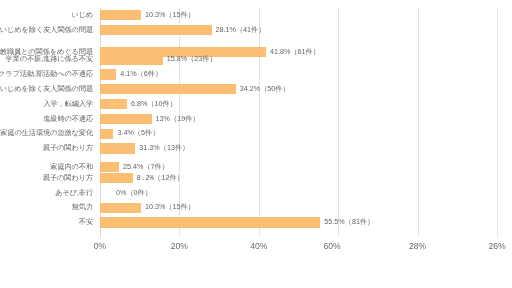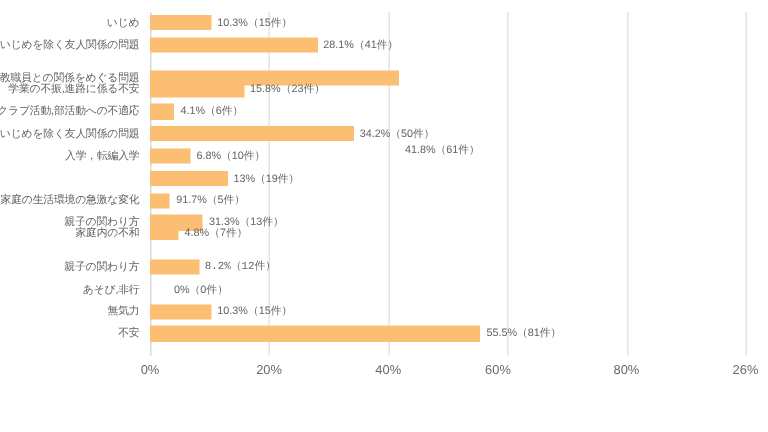--- a/index.html
+++ b/index.html
@@ -120,21 +120,21 @@
           <div class="val-label" style="left: 40.891px;">10.3%（15件）</div>
         </div>
         <div class="row" style="top: 14.8px;">
           <div class="cat-label">いじめを除く友人関係の問題</div>
           <div class="bar" style="width: 111.557px; background: rgb(251, 190, 114);"></div>
           <div class="val-label" style="left: 111.557px;">28.1%（41件）</div>
         </div>
         <div class="row" style="top: 37px;">
           <div class="cat-label">教職員との関係をめぐる問題</div>
           <div class="bar" style="width: 165.946px; background: rgb(251, 190, 114);"></div>
-          <div class="val-label" style="left: 165.946px; margin-top: 48px;">41.8%（61件）</div>
+          <div class="val-label" style="left: 165.946px;">41.8%（61件）</div>
         </div>
         <div class="row" style="top: 44.4px;">
           <div class="cat-label">学業の不振,進路に係る不安</div>
           <div class="bar" style="width: 62.726px; background: rgb(251, 190, 114);"></div>
           <div class="val-label" style="left: 62.726px;">15.8%（23件）</div>
         </div>
         <div class="row" style="top: 59.2px;">
           <div class="cat-label">クラブ活動,部活動への不適応</div>
           <div class="bar" style="width: 16.277px; background: rgb(251, 190, 114);"></div>
           <div class="val-label" style="left: 16.277px;">4.1%（6件）</div>
@@ -143,37 +143,38 @@
           <div class="cat-label">いじめを除く友人関係の問題</div>
           <div class="bar" style="width: 135.774px; background: rgb(251, 190, 114);"></div>
           <div class="val-label" style="left: 135.774px;">34.2%（50件）</div>
         </div>
         <div class="row" style="top: 88.8px;">
           <div class="cat-label">入学，転編入学</div>
           <div class="bar" style="width: 26.996px; background: rgb(251, 190, 114);"></div>
           <div class="val-label" style="left: 26.996px;">6.8%（10件）</div>
         </div>
         <div class="row" style="top: 103.6px;">
+          <div class="cat-label">進級時の不適応</div>
           <div class="bar" style="width: 51.61px; background: rgb(251, 190, 114);"></div>
           <div class="val-label" style="left: 51.61px;">13%（19件）</div>
         </div>
         <div class="row" style="top: 118.4px;">
           <div class="cat-label">家庭の生活環境の急激な変化</div>
           <div class="bar" style="width: 13.498px; background: rgb(251, 190, 114);"></div>
-          <div class="val-label" style="left: 13.498px;">91.7%（5件）</div>
+          <div class="val-label" style="left: 13.498px;">3.4%（5件）</div>
         </div>
         <div class="row" style="top: 133.2px;">
           <div class="cat-label">親子の関わり方</div>
           <div class="bar" style="width: 35.333px; background: rgb(251, 190, 114);"></div>
           <div class="val-label" style="left: 35.333px;">31.3%（13件）</div>
         </div>
-        <div class="row" style="top: 140px;">
+        <div class="row" style="top: 152px;">
           <div class="cat-label">家庭内の不和</div>
           <div class="bar" style="width: 19.056px; background: rgb(251, 190, 114);"></div>
-          <div class="val-label" style="left: 19.056px;">4.8%（7件）</div>
+          <div class="val-label" style="left: 19.056px;">25.4%（7件）</div>
         </div>
         <div class="row" style="top: 162.8px;">
           <div class="cat-label">親子の関わり方</div>
           <div class="bar" style="width: 32.554px; background: rgb(251, 190, 114);"></div>
           <div class="val-label" style="left: 32.554px; font-family: Liberation Mono, monospace;">8.2%（12件）</div>
         </div>
         <div class="row" style="top: 177.6px;">
           <div class="cat-label">あそび,非行</div>
           <div class="val-label" style="left: 0px; padding-left: 16px;">0%（0件）</div>
         </div>
@@ -188,17 +189,17 @@
           <div class="val-label" style="left: 220.335px;">55.5%（81件）</div>
         </div>
       </div>
   </div>
 
   <div class="x-axis" id="x-axis">
       <div class="x-tick" style="left: 0px;">0%</div>
       <div class="x-tick" style="left: 79.4px;">20%</div>
       <div class="x-tick" style="left: 158.8px;">40%</div>
       <div class="x-tick" style="left: 232px;">60%</div>
-      <div class="x-tick" style="left: 317.6px;">80%</div>
+      <div class="x-tick" style="left: 317.6px;">28%</div>
       <div class="x-tick" style="left: 397px;">26%</div>
     </div>
 
 </div>
 
 </body></html>

